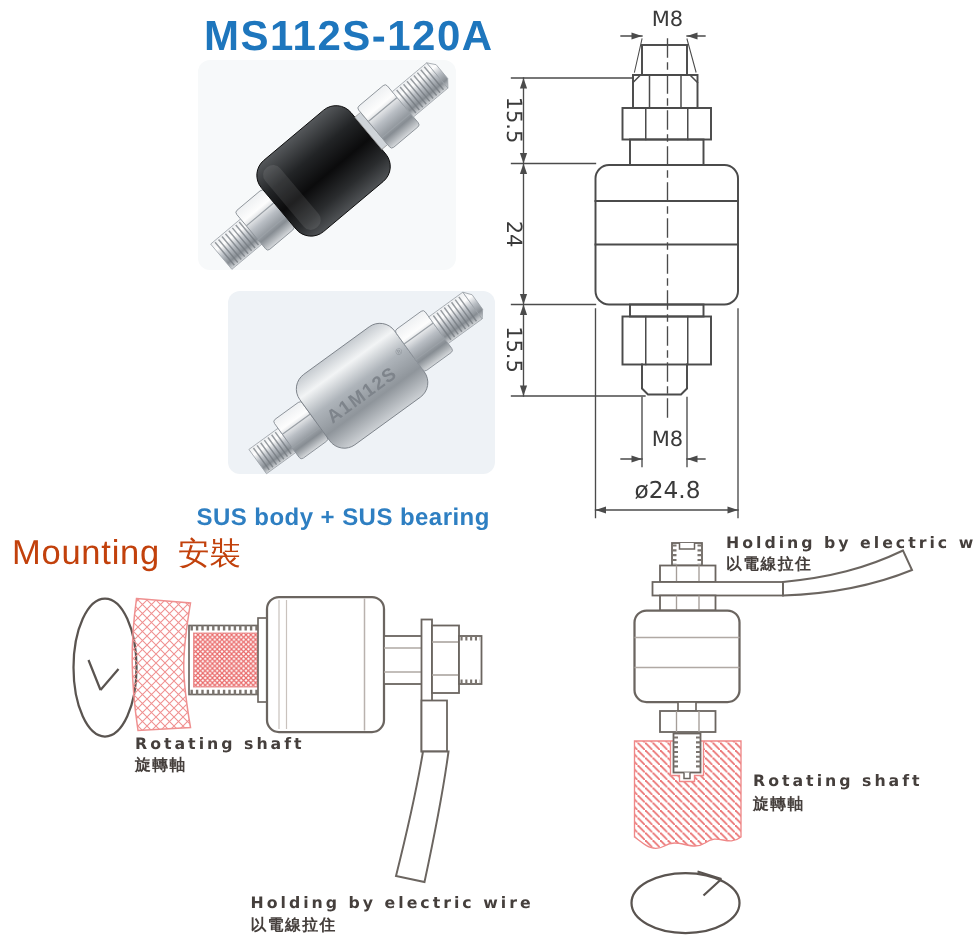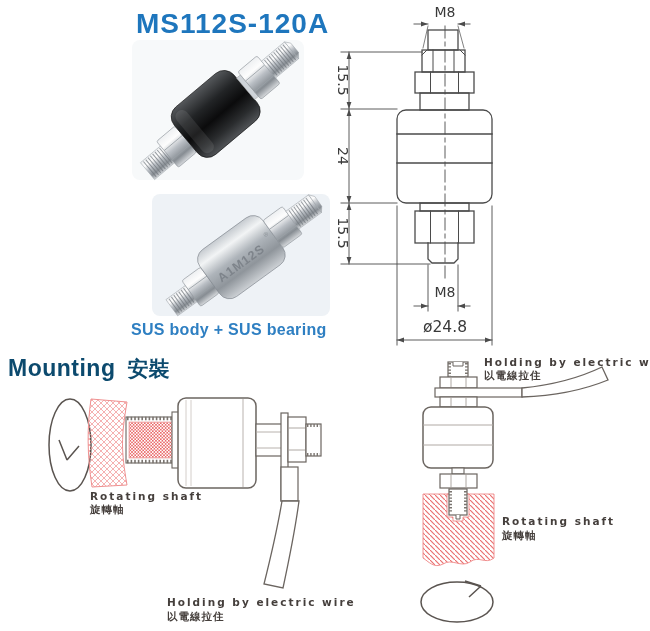--- a/index.html
+++ b/index.html
@@ -1,38 +1,38 @@
 <!DOCTYPE html>
 <html><head>
 <meta charset="utf-8">
 <style>
   html,body{margin:0;padding:0;background:#fff;}
   #page{position:relative;width:650px;height:631px;background:#ffffff;overflow:hidden;
         font-family:"Liberation Sans",sans-serif;}
   .model-title{position:absolute;font-size:28px;font-weight:bold;color:#1e76bd;
                letter-spacing:1px;font-family:"Liberation Sans",sans-serif;}
   .caption{position:absolute;font-size:16px;font-weight:bold;color:#2e7fc2;letter-spacing:.3px;}
-  .mount-head{position:absolute;left:8px;top:355px;color:#0c4a6e;font-weight:bold;}
+  .mount-head{position:absolute;left:8px;top:355px;color:#c2410c;font-weight:normal;}
   .mount-head .en{font-size:23px;letter-spacing:.5px;}
   .mount-head .zh{font-size:21px;margin-left:12px;}
   .dlabel{position:absolute;color:#453f3c;font-weight:bold;font-size:10.5px;
           letter-spacing:2px;font-family:"DejaVu Sans",sans-serif;white-space:nowrap;}
   .dlabel-zh{position:absolute;color:#453f3c;font-weight:bold;font-size:10.5px;
           letter-spacing:1px;font-family:"DejaVu Sans",sans-serif;white-space:nowrap;}
   svg{position:absolute;overflow:visible;}
   .dimtxt{font-family:"DejaVu Sans",sans-serif;font-size:14px;fill:#3a3a3a;}
   .dimtxt-big{font-family:"DejaVu Sans",sans-serif;font-size:15.5px;fill:#3a3a3a;}
 </style>
 </head>
 <body>
 
 <div id="page">
 
   <div class="model-title" style="left:136px;top:8px;text-align:center;">MS112S-120A</div>
-  <div class="caption" style="left:131px;top:321px;">SUS body + SUS bearing</div>
+  <div class="caption" style="left:131px;top:337px;">SUS body + SUS bearing</div>
 
   <svg style="left:126px;top:36px;" width="184" height="148" viewBox="0 0 184 148">
     <defs>
       <linearGradient id="mg1" x1="0" y1="0" x2="0" y2="1">
         <stop offset="0" stop-color="#eef0f2"></stop>
           <stop offset=".25" stop-color="#fdfdfd"></stop>
         <stop offset=".5" stop-color="#b9bec4"></stop>
           <stop offset=".78" stop-color="#878d93"></stop>
         <stop offset="1" stop-color="#d6d9dc"></stop>
       </linearGradient>

